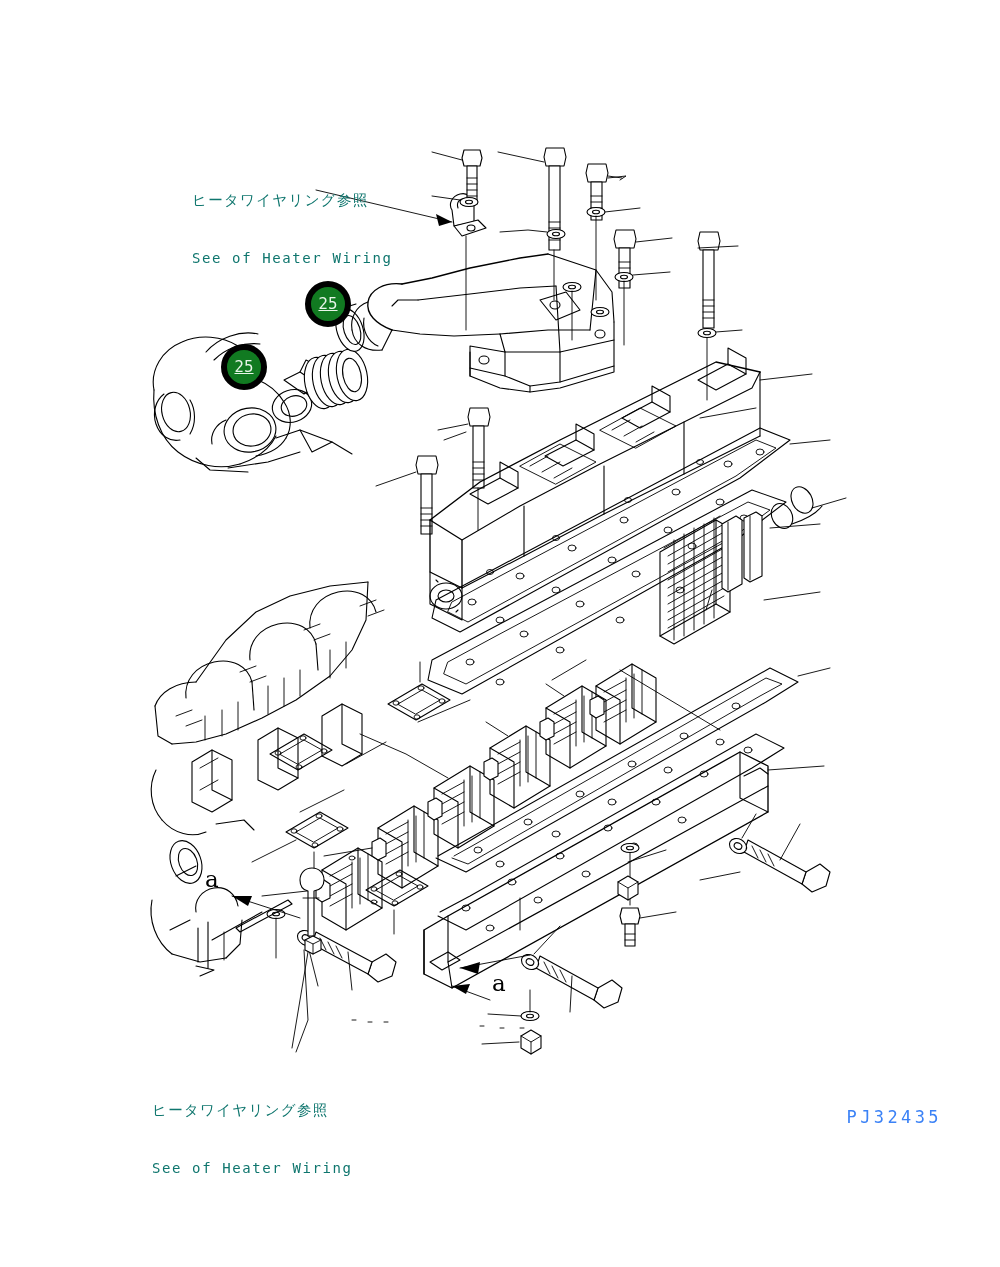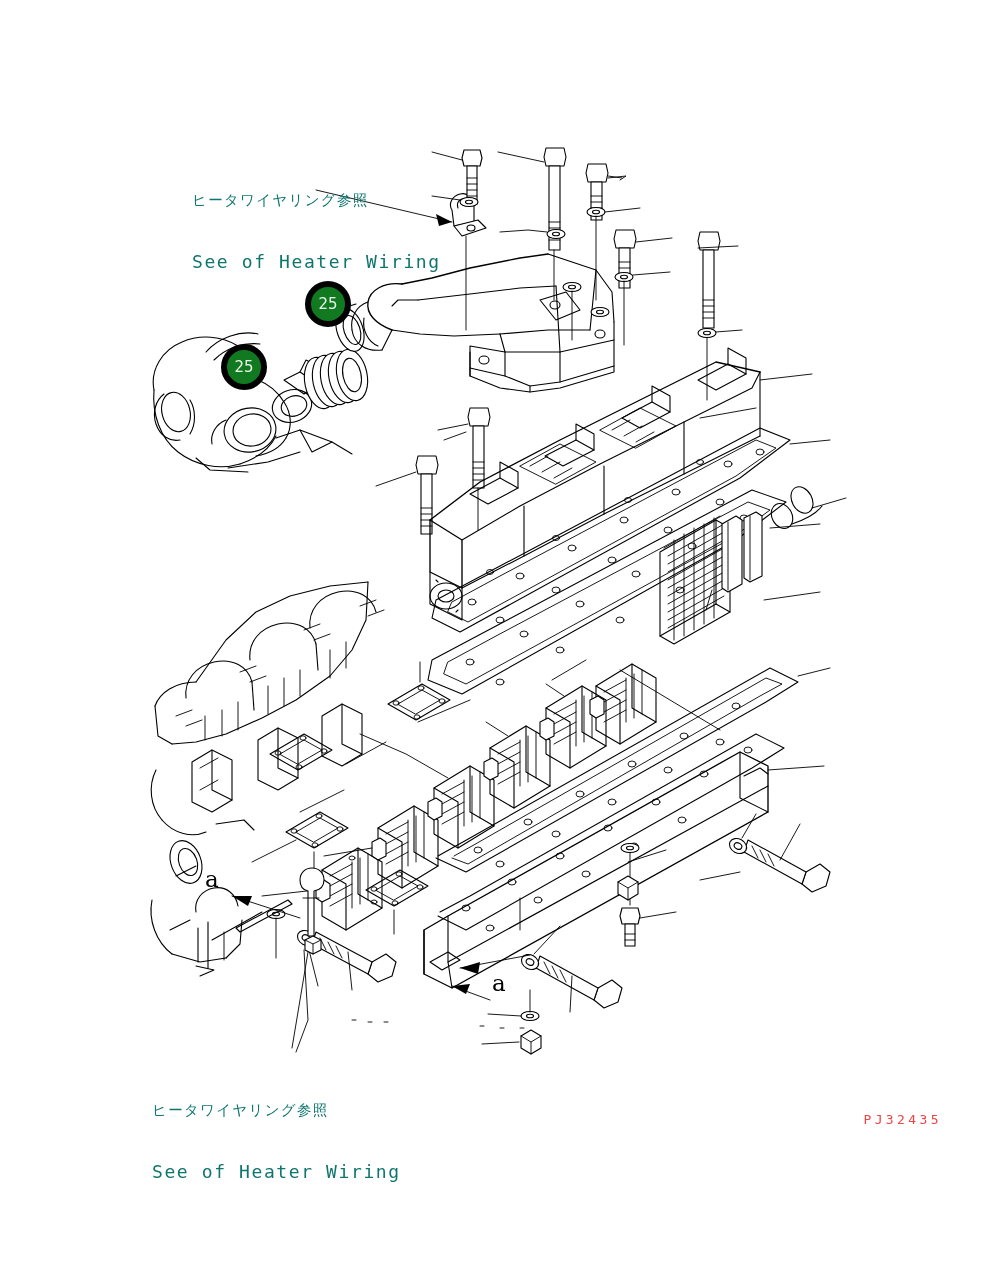--- a/index.html
+++ b/index.html
@@ -8,30 +8,30 @@
   #sheet{position:absolute;inset:0;background:#fff;}
   svg.layer{position:absolute;left:0;top:0;width:1000px;height:1267px;overflow:visible;}
   .ln{fill:none;stroke:#000;stroke-width:1.1;stroke-linecap:round;stroke-linejoin:round;}
   .ln2{fill:none;stroke:#000;stroke-width:1.35;stroke-linecap:round;stroke-linejoin:round;}
   .thin{fill:none;stroke:#000;stroke-width:0.9;stroke-linecap:round;stroke-linejoin:round;}
   .fillw{fill:#fff;stroke:#000;stroke-width:1.1;stroke-linejoin:round;stroke-linecap:round;}
   .solid{fill:#000;stroke:none;}
 
   .lbl{position:absolute;white-space:pre;color:#0f766e;line-height:1.28;}
   .lbl .jp{font-family:"DejaVu Sans","Liberation Sans",sans-serif;font-size:14.5px;letter-spacing:1.3px;}
-  .lbl .en{font-family:"DejaVu Sans Mono","Liberation Mono",monospace;font-size:18px;letter-spacing:1.6px;}
+  .lbl .en{font-family:"DejaVu Sans Mono","Liberation Mono",monospace;font-size:14px;letter-spacing:1.6px;}
 
   .dwg{position:absolute;right:58px;bottom:140px;
        font-family:"DejaVu Sans Mono","Liberation Mono",monospace;
-       font-size:13px;letter-spacing:3.4px;color:#ef4444;}
+       font-size:17px;letter-spacing:3.4px;color:#3b82f6;}
 
   .badge{position:absolute;border-radius:50%;display:flex;align-items:center;
          justify-content:center;box-sizing:border-box;}
   .badge span{font-family:"DejaVu Sans","Liberation Sans",sans-serif;
-              font-size:15px;font-weight:400;line-height:1;}
+              font-size:15px;font-weight:400;line-height:1;text-decoration:underline;}
 
   .refmark{position:absolute;font-family:"DejaVu Serif","Liberation Serif",serif;
            font-size:23px;color:#000;line-height:1;}
 </style>
 </head>
 <body>
 
 <div id="sheet">
 
   <svg class="layer" viewBox="0 0 1000 1267">

